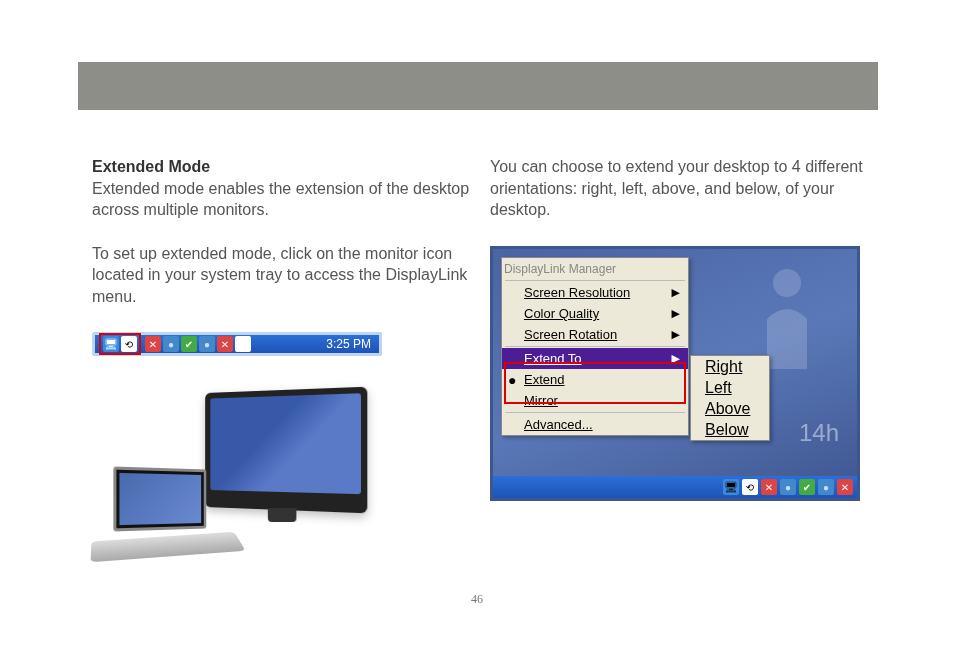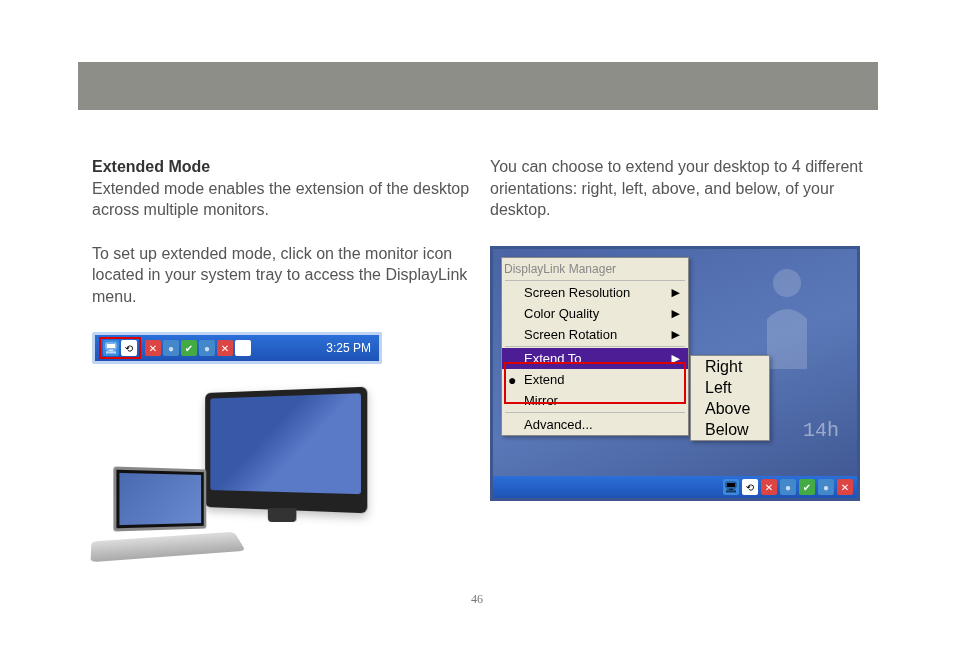--- a/index.html
+++ b/index.html
@@ -40,21 +40,21 @@
     font-size: 12px;
     color: #777;
     font-family: Liberation Serif, serif;
   }
   
   .tray-fig {
     position: absolute;
     left: 92px;
     top: 332px;
     width: 290px;
-    height: 32px;
+    height: 24px;
     background: linear-gradient(#2b6fd8, #1e53b5);
     border: 3px solid #bfd4f2;
     border-radius: 2px;
     display: flex;
     align-items: center;
     padding: 0 4px;
     font-size: 11px;
     color: #fff;
   }
   .tray-highlight {
@@ -151,23 +151,22 @@
     width: 370px;
     height: 255px;
     background: linear-gradient(160deg, #4a64a4 0%, #5a78b8 50%, #3e5690 100%);
     border: 3px solid #3e5690;
     overflow: hidden;
   }
   .menu-clock {
     position:absolute;
     right: 18px; top: 170px;
     color: rgba(255,255,255,.45);
-    font-size: 20px;
+    font-size: 24px;
     pointer-events:none;
-    font-family:Liberation Mono, monospace;
   }
   .menu-figure {
     position:absolute;
     right: 30px; top: 10px;
     width: 80px; height: 120px;
     opacity: .35;
   }
   .menu-taskbar {
     position:absolute;
     left:0; right:0; bottom:0;
@@ -194,20 +193,21 @@
     font-size: 12px;
   }
   .menu-sep { height:1px; background:#bbb; margin: 1px 3px; }
   .menu-item {
     display:flex;
     align-items:center;
     padding: 1px 0 1px 22px;
     position:relative;
     cursor: default;
     height: 21px;
+    text-decoration: underline;
   }
   .menu-item .arrow {
     position:absolute; right:8px;
     font-size:11px;
   }
   .menu-item.highlighted {
     background:#4c1d95;
     color:#fff;
   }
   .menu-item.highlighted .arrow { color:#fff; }

